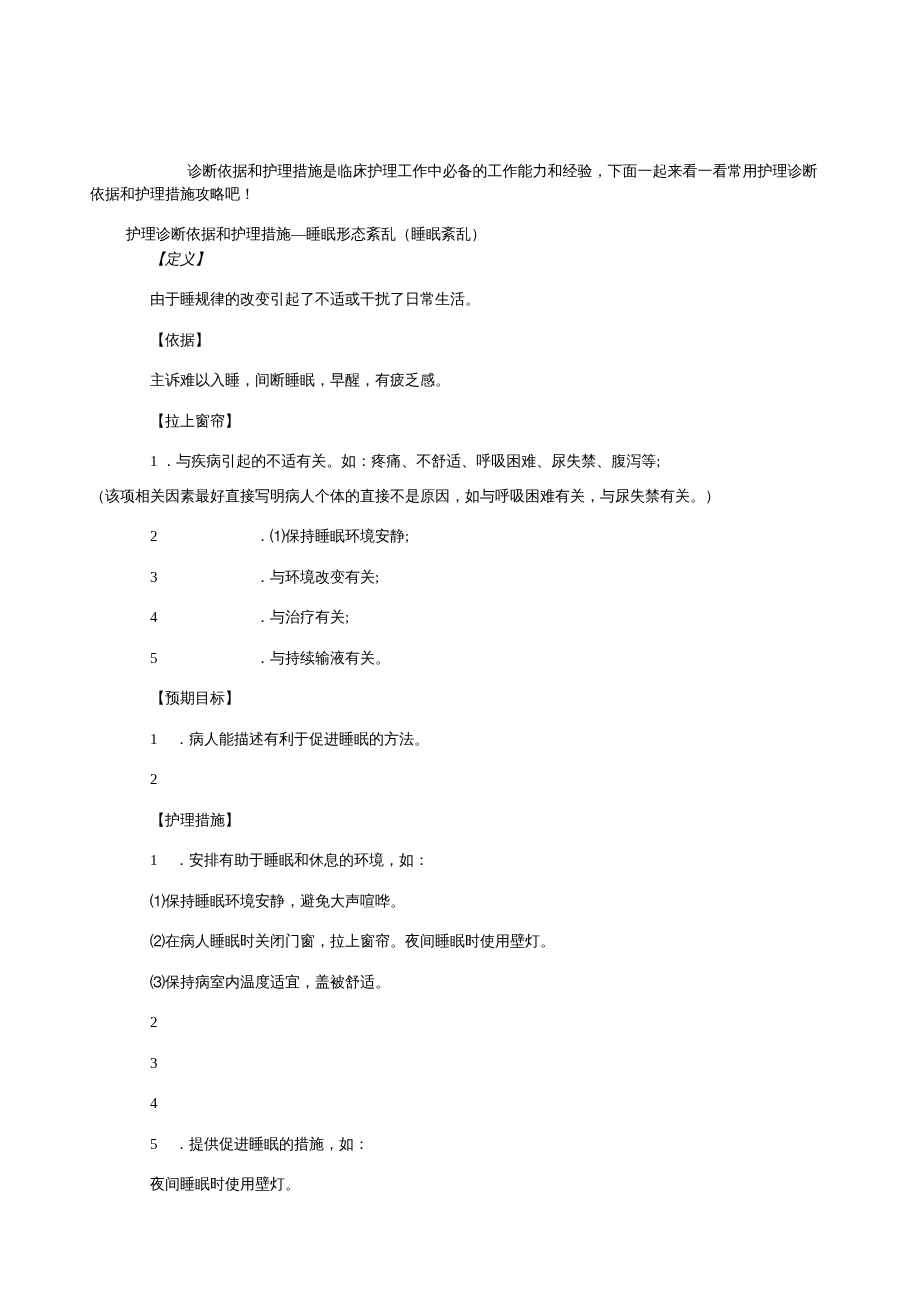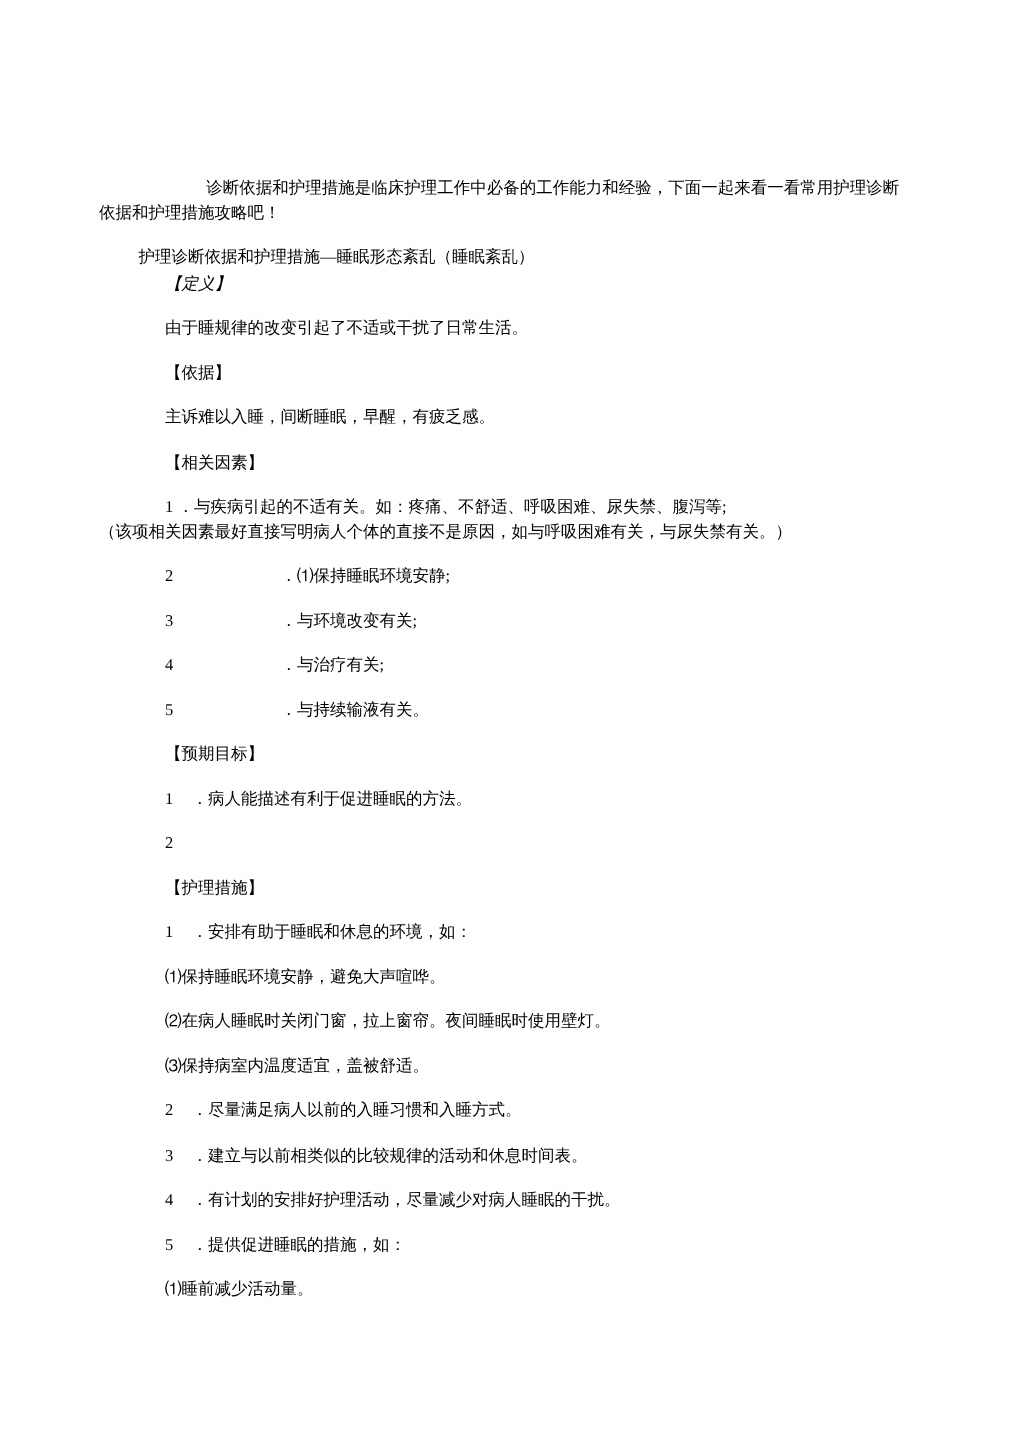--- a/index.html
+++ b/index.html
@@ -43,23 +43,23 @@
 
 <p style="margin-bottom:2px; text-indent:2.4em;">护理诊断依据和护理措施—睡眠形态紊乱（睡眠紊乱）</p>
 <p class="indent2" style="margin-top:0;font-style:italic;">【定义】</p>
 
 <p class="indent2">由于睡规律的改变引起了不适或干扰了日常生活。</p>
 
 <p class="indent2">【依据】</p>
 
 <p class="indent2">主诉难以入睡，间断睡眠，早醒，有疲乏感。</p>
 
-<p class="indent2">【相关因素】</p>
+<p class="indent2">【拉上窗帘】</p>
 
-<p style="margin-bottom:0; text-indent:4em;">1 ．与疾病引起的不适有关。如：疼痛、不舒适、呼吸困难、尿失禁、腹泻等;</p>
+<p style="margin-bottom:12px; text-indent:4em;">1 ．与疾病引起的不适有关。如：疼痛、不舒适、呼吸困难、尿失禁、腹泻等;</p>
 <p style="margin-top:0;">（该项相关因素最好直接写明病人个体的直接不是原因，如与呼吸困难有关，与尿失禁有关。）</p>
 
 <div class="list-row">
   <span class="list-num">2</span>
   <span class="list-text">．⑴保持睡眠环境安静;</span>
 </div>
 
 <div class="list-row">
   <span class="list-num">3</span>
   <span class="list-text">．与环境改变有关;</span>
@@ -92,31 +92,28 @@
   <span class="n">1</span>
   <span>．安排有助于睡眠和休息的环境，如：</span>
 </div>
 
 <p class="indent2">⑴保持睡眠环境安静，避免大声喧哗。</p>
 <p class="indent2">⑵在病人睡眠时关闭门窗，拉上窗帘。夜间睡眠时使用壁灯。</p>
 <p class="indent2">⑶保持病室内温度适宜，盖被舒适。</p>
 
 <div class="num-row">
   <span class="n">2</span>
-  <span>．尽量满足病人以前的入睡习惯和入睡方式。</span>
 </div>
 
 <div class="num-row">
   <span class="n">3</span>
-  <span>．建立与以前相类似的比较规律的活动和休息时间表。</span>
 </div>
 
 <div class="num-row">
   <span class="n">4</span>
-  <span>．有计划的安排好护理活动，尽量减少对病人睡眠的干扰。</span>
 </div>
 
 <div class="num-row">
   <span class="n">5</span>
   <span>．提供促进睡眠的措施，如：</span>
 </div>
 
-<p class="indent2">⑴睡前减少活动量。</p>
+<p class="indent2">夜间睡眠时使用壁灯。</p>
 
 </body></html>

